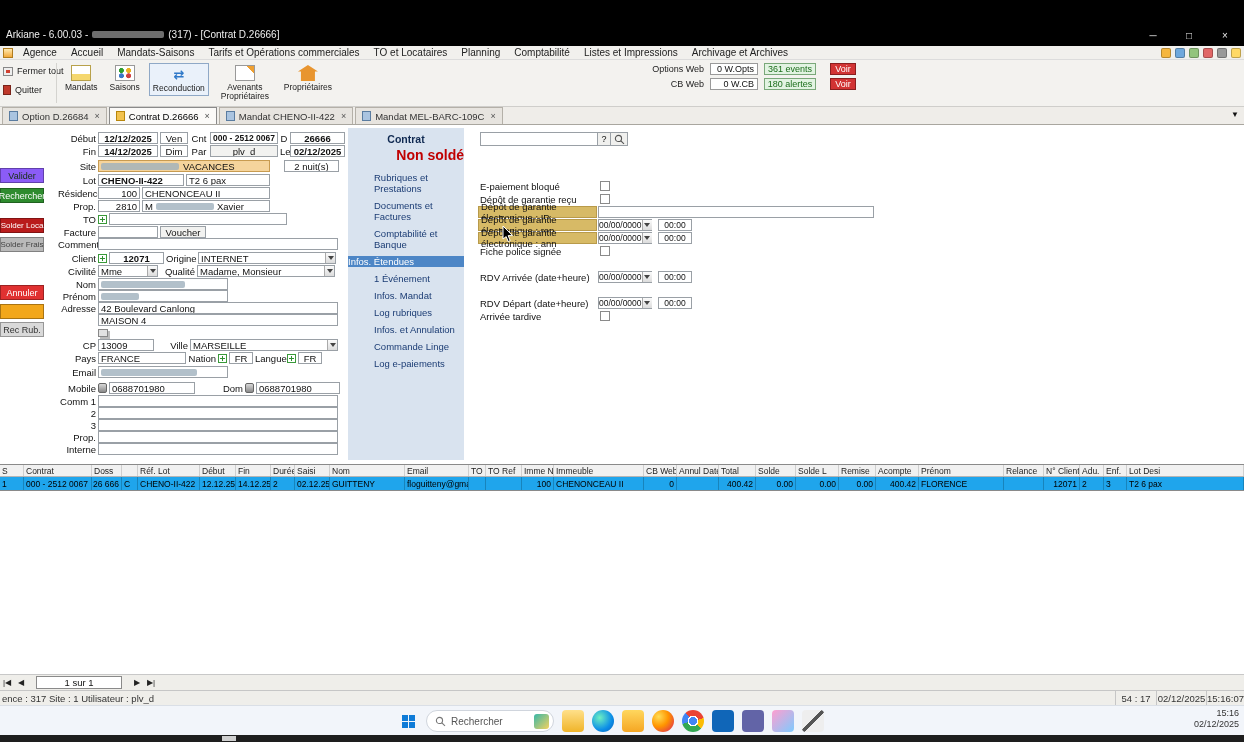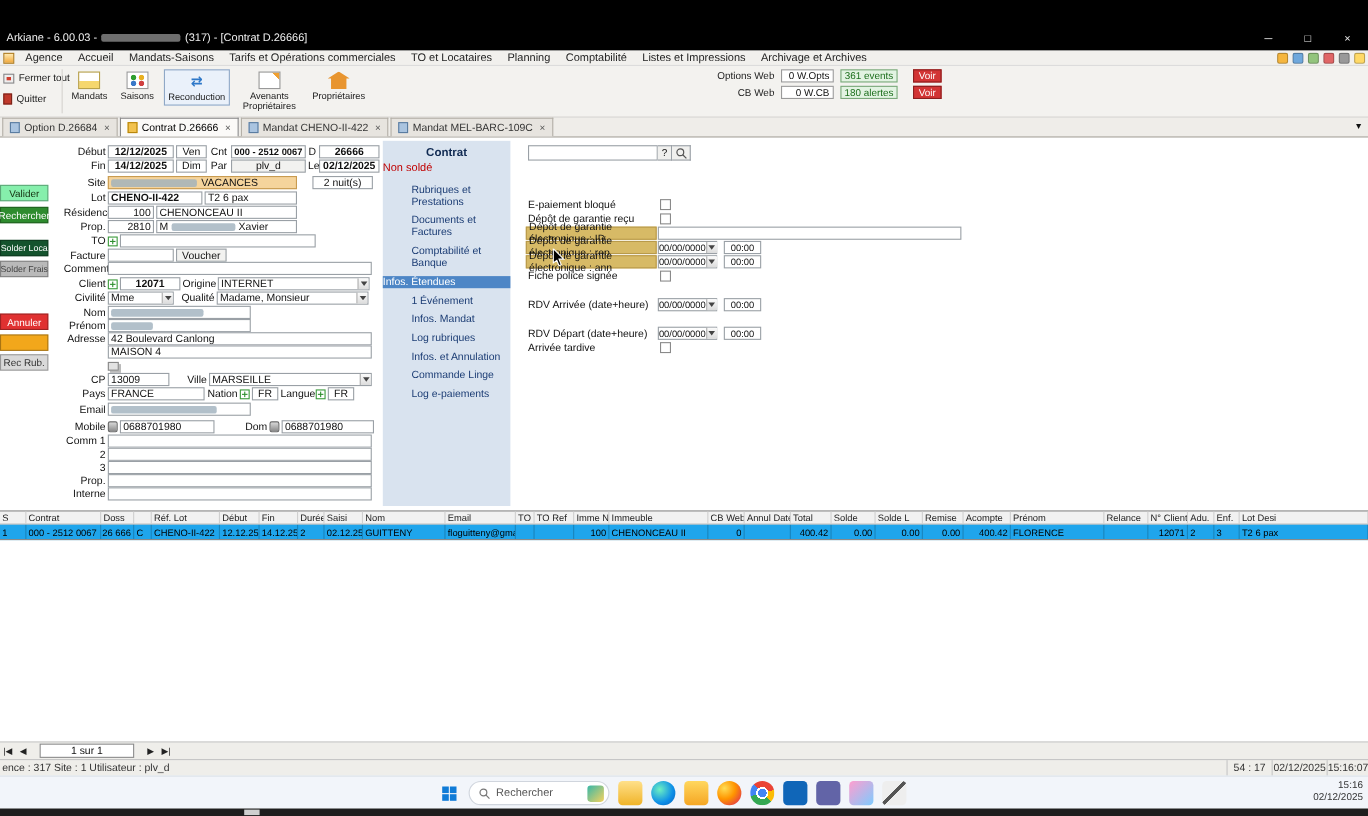--- a/index.html
+++ b/index.html
@@ -84,21 +84,21 @@
   .copy-ic{width:10px;height:8px;background:#e2e2e2;border:1px solid #888;box-shadow:2px 2px 0 #bbb}
   .w8{width:8px}.w18{width:18px}.w24{width:24px}.w28{width:28px}.w30{width:30px}
   .w32{width:32px}.w35{width:35px}.w42{width:42px}.w46{width:46px}.w55{width:55px}.w56{width:56px}
   .w60{width:60px}.w68{width:68px}.w84{width:84px}.w86{width:86px}.w88{width:88px}
   .w128{width:128px}.w130{width:130px}.w138{width:138px}.w148{width:148px}
   .w172{width:172px}.w240{width:240px}
 
   
   .navpanel{position:absolute;left:348px;top:128px;width:116px;height:332px;background:#d9e3ef}
   .nav-title{margin-top:5px;text-align:center;font-size:10.5px;font-weight:bold;color:#102a52}
-  .nav-status{text-align:left;font-size:10px;font-weight:normal;color:#c00000;margin-top:2px}
+  .nav-status{text-align:right;font-size:14px;font-weight:bold;color:#c00000;margin-top:2px}
   .nav-item{margin:6px 4px 0 26px;width:86px;font-size:9.5px;line-height:11px;color:#1b3c74;cursor:default}
   .nav-item.first{margin-top:9px}
   .nav-item.sel{margin-left:0;margin-right:0;width:116px;background:#4d86c6;color:#fff}
 
   
   .psearch{position:absolute;left:480px;top:132px;display:flex;align-items:center}
   .psearch input{width:118px;height:14px;border:1px solid #9aa0a6;font-size:9.5px;padding:0 2px;font-family:inherit}
   .help{width:13px;height:14px;border:1px solid #9aa0a6;border-left:none;background:#f0f0ee;display:flex;align-items:center;justify-content:center;font-size:9px}
   .sbtn2{width:17px;height:14px;border:1px solid #9aa0a6;border-left:none;background:#f0f0ee;display:flex;align-items:center;justify-content:center}
   .pheader{position:absolute;left:478px;top:163px;width:396px;height:12px;background:linear-gradient(#efefef,#d5d5d5);border:1px solid #b5b5b5;display:flex;align-items:center;justify-content:center;font-size:9.5px;color:#222}
@@ -249,23 +249,23 @@
       <span class="tclose">×</span>
     </div>
     <div class="tab">
       <span class="ticon"></span>
       <span>Mandat MEL-BARC-109C</span>
       <span class="tclose">×</span>
     </div>
     <span class="tab-chevron">▼</span>
   </div>
 
-  <div class="sbtn" style="top:168px;background:#86efac;color:#14300f">Valider</div>
+  <div class="sbtn" style="top:168px;background:#8b5cf6;color:#14300f">Valider</div>
   <div class="sbtn" style="top:188px;background:#2e8b2e;color:#fff">Rechercher</div>
-  <div class="sbtn" style="top:218px;background:#14532d;color:#fff;font-size:8px">Solder Loca</div>
+  <div class="sbtn" style="top:218px;background:#b91c1c;color:#fff;font-size:8px">Solder Loca</div>
   <div class="sbtn" style="top:237px;background:#b9b9b9;color:#444;font-size:8px">Solder Frais</div>
   <div class="sbtn" style="top:285px;background:#e03131;color:#fff">Annuler</div>
   <div class="sbtn" style="top:304px;background:#f2a71b"></div>
   <div class="sbtn" style="top:322px;background:#d9d9d9;color:#333">Rec Rub.</div>
 
   <div class="frow" style="top:132px">
     <span class="lab">Début</span>
     <div class="fld ctr bold w60">12/12/2025</div>
     <div class="fld ctr w28">Ven</div>
     <span class="lab ctr w18">Cnt</span>

